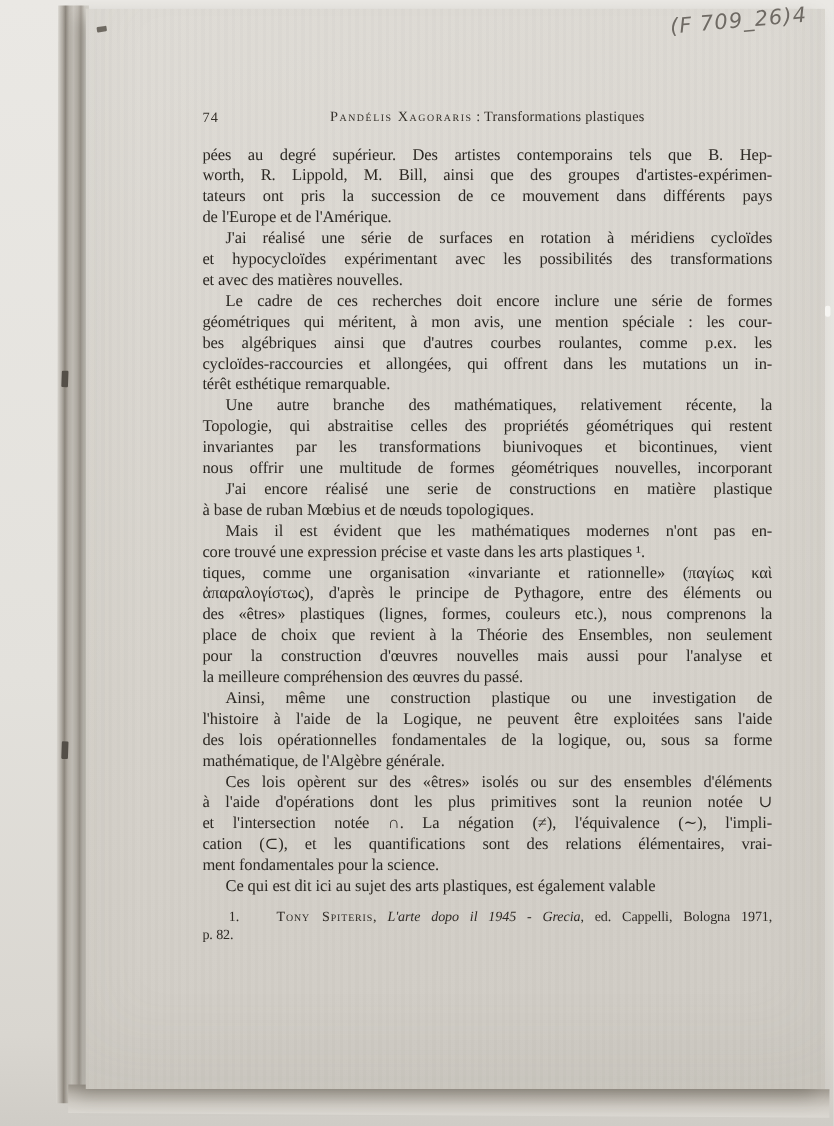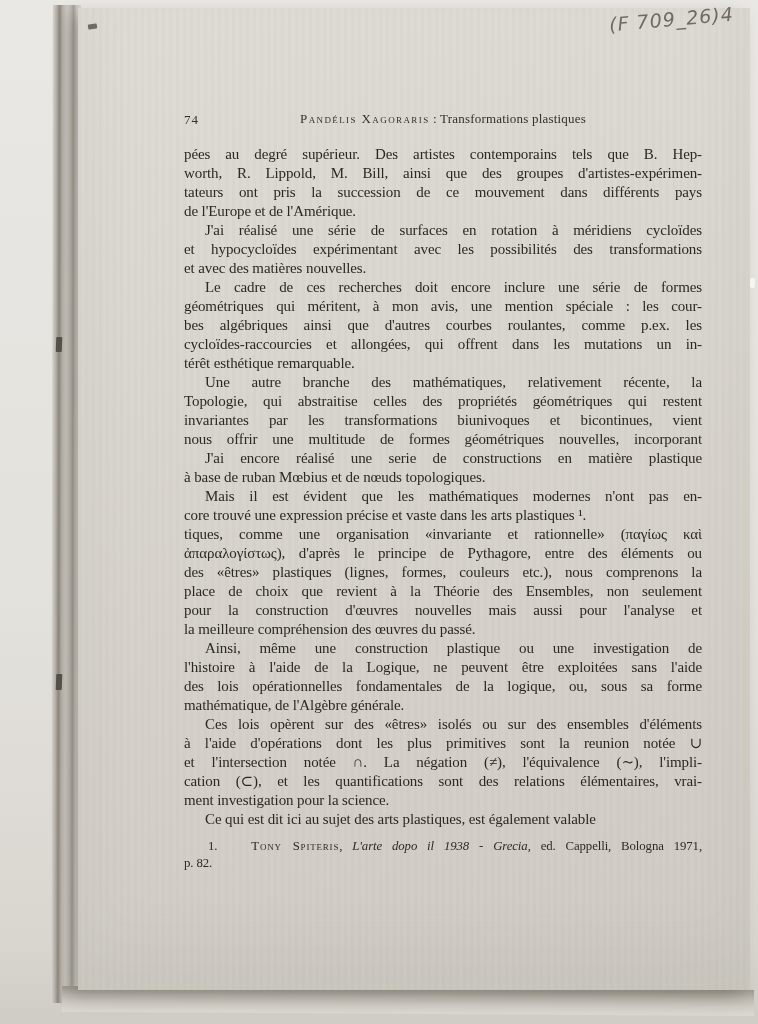--- a/index.html
+++ b/index.html
@@ -33,21 +33,21 @@
       linear-gradient(168deg, #dedbd5 0%, #d6d2cb 55%, #cecac3 100%);
     box-shadow: -9px 7px 16px rgba(70,63,54,0.28), inset 0 -40px 60px rgba(115,108,96,0.07);
   }
   .annotation {
     position: absolute; top: 0px; right: 16px;
     font-family: "DejaVu Sans", sans-serif;
     font-style: italic; font-size: 19px; letter-spacing: 1px;
     color: #635e58; transform: rotate(-5deg); opacity: 0.9;
   }
   .content {
-    position: absolute; left: 106px; top: 103px; width: 518px;
+    position: absolute; left: 106px; top: 90px; width: 518px;
     color: #2c2823; font-size: 15px; letter-spacing: -0.1px;
   }
   .running-header {
     position: relative; font-size: 13px; height: 18px; margin-bottom: 16px;
     text-align: center; color: #35302a; letter-spacing: 0.2px;
   }
   .pagenum { position: absolute; left: 0; top: 1px; letter-spacing: 1px; }
   .sc { font-variant: small-caps; letter-spacing: 1.4px; }
   .para { margin: 0; }
   .jline {
@@ -134,29 +134,29 @@
       <div class="jline">l'histoire à l'aide de la Logique, ne peuvent être exploitées sans l'aide</div>
       <div class="jline">des lois opérationnelles fondamentales de la logique, ou, sous sa forme</div>
       <div class="jline end">mathématique, de l'Algèbre générale.</div>
     </div>
 
     <div class="para">
       <div class="jline ind">Ces lois opèrent sur des «êtres» isolés ou sur des ensembles d'éléments</div>
       <div class="jline">à l'aide d'opérations dont les plus primitives sont la reunion notée ∪</div>
       <div class="jline">et l'intersection notée ∩. La négation (≠), l'équivalence (∼), l'impli-</div>
       <div class="jline">cation (⊂), et les quantifications sont des relations élémentaires, vrai-</div>
-      <div class="jline end">ment investigation pour la science.</div>
+      <div class="jline end">ment fondamentales pour la science.</div>
     </div>
 
     <div class="para">
       <div class="jline ind end">Ce qui est dit ici au sujet des arts plastiques, est également valable</div>
     </div>
 
     <div class="fn">
-      <div class="jline l1"><span>1. </span><span class="sc">Tony Spiteris</span><span>, </span><i>L'arte dopo il 1938 - Grecia</i><span>, ed. Cappelli, Bologna 1971,</span></div>
+      <div class="jline l1"><span>1. </span><span class="sc">Tony Spiteris</span><span>, </span><i>L'arte dopo il 1945 - Grecia</i><span>, ed. Cappelli, Bologna 1971,</span></div>
       <div class="jline end">p. 82.</div>
     </div>
 
   </div>
 </div>
 
 <div class="mark mark1"></div>
 <div class="mark mark2"></div>
 <div class="mark mark3"></div>
 <div class="artifact"></div>

